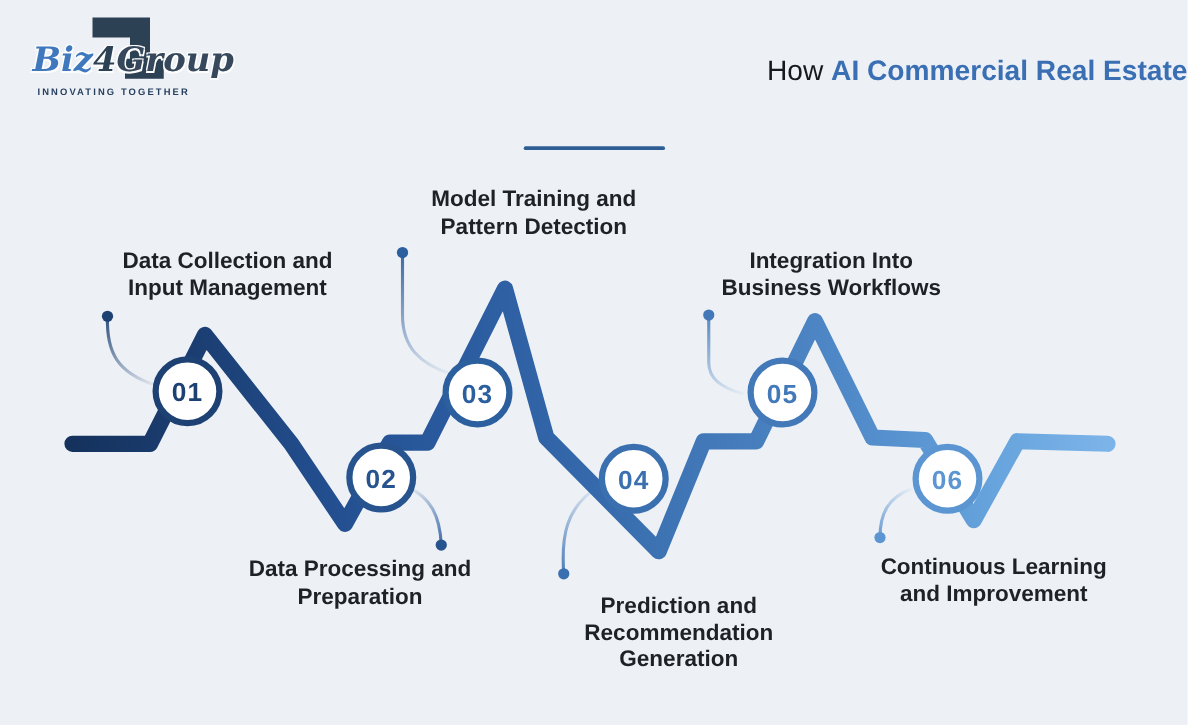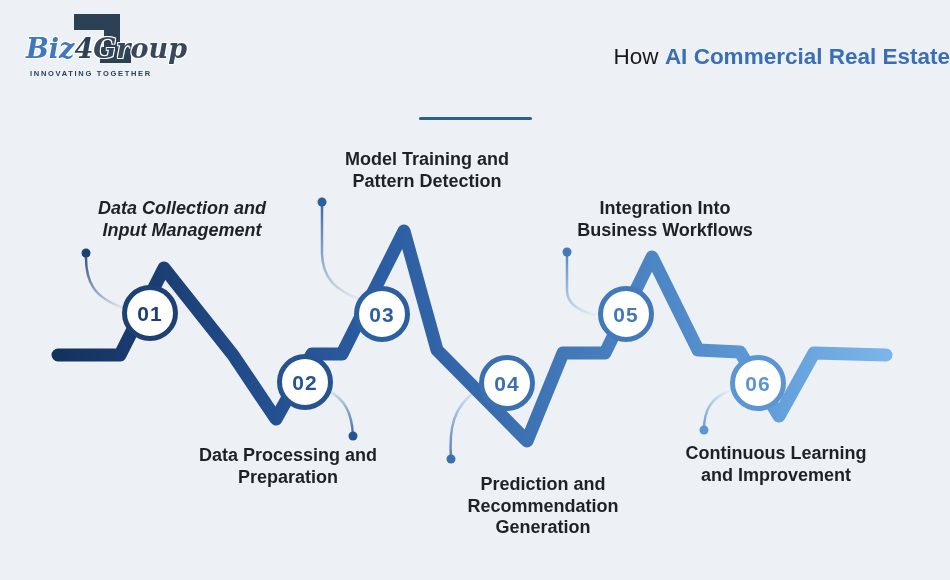--- a/index.html
+++ b/index.html
@@ -39,26 +39,26 @@
   .step-number{
     font-family:"Liberation Sans",sans-serif;
     font-weight:bold;font-size:21px;letter-spacing:1px;
   }
   
   .step-label{
     position:absolute;width:260px;text-align:center;
     font-size:18px;font-weight:bold;line-height:21.5px;color:#1e2126;
     white-space:pre-line;
   }
-  .lbl-1{left:52px;top:198px;font-style:italic;}
+  .lbl-1{left:52px;top:198px;}
   .lbl-2{left:158px;top:445px;}
   .lbl-3{left:297px;top:149px;}
   .lbl-4{left:413px;top:474px;}
   .lbl-5{left:535px;top:198px;text-align:center;}
-  .lbl-6{left:646px;top:443px;}
+  .lbl-6{left:665px;top:443px;}
 </style>
 </head>
 <body>
 
 <div class="canvas">
 
   <div class="logo">
     <svg class="logo-mark" width="150" height="72" viewBox="22 12 150 72">
       <path d="M96,26 L142,26 L142,59 L153,59 L153,75 L122,75 L122,59 L126,59 L126,42 L96,42 Z" fill="#2d4155" transform="translate(-22,-12)"></path>
     </svg>

